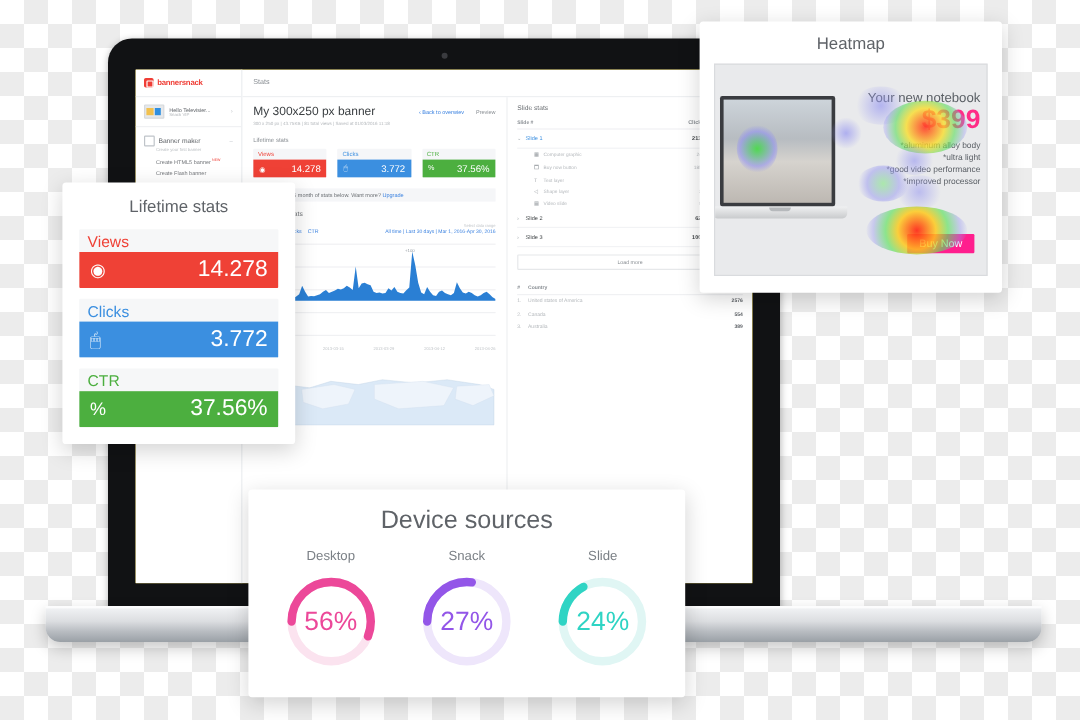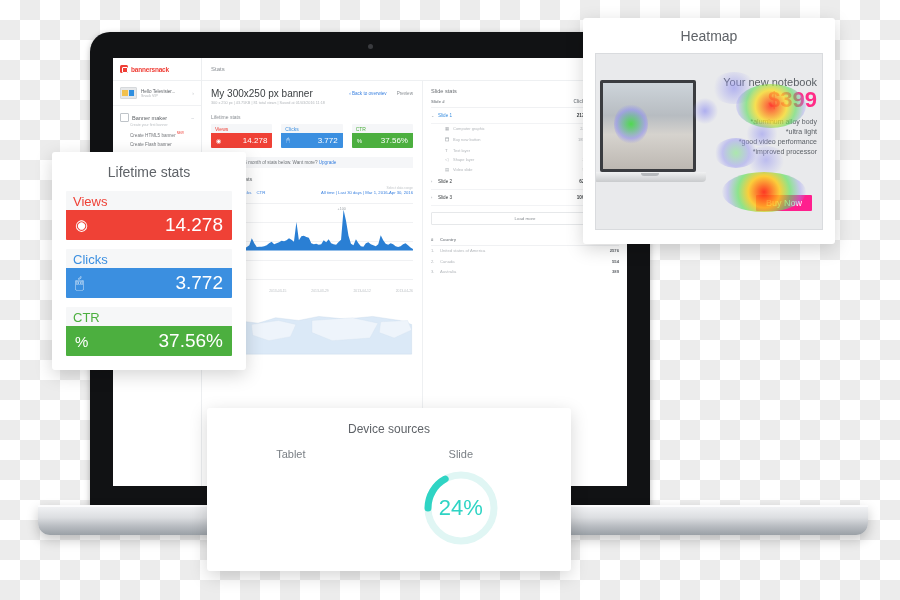--- a/index.html
+++ b/index.html
@@ -137,21 +137,21 @@
   .life-block:last-child{margin-bottom:0;}
   .life-h{font-size:13px;padding:3px 7px 1px;}
   .life-b{display:flex;align-items:center;justify-content:space-between;padding:4px 9px;color:#fff;}
   .life-ic{font-size:15px;}
   .life-v{font-size:19px;}
   .l-views .life-h{color:#ef4136;} .l-views .life-b{background:#ef4136;}
   .l-clicks .life-h{color:#3b8fe0;} .l-clicks .life-b{background:#3b8fe0;}
   .l-ctr .life-h{color:#4caf3f;} .l-ctr .life-b{background:#4caf3f;}
 
   .card-dev{left:207px;top:408px;width:340px;padding:14px 12px 22px;}
-  .dev-title{text-align:center;font-size:12px;color:#5f6368;margin-bottom:12px;}
+  .dev-title{text-align:center;font-size:21px;color:#5f6368;margin-bottom:12px;}
   .dev-row{display:flex;justify-content:space-around;}
   .dev-col{text-align:center;}
   .dev-lbl{font-size:11px;color:#7b8086;margin-bottom:7px;}
   .donut{position:relative;width:82px;height:82px;}
   .donut svg{transform:rotate(-90deg);}
   .donut-v{position:absolute;inset:0;display:flex;align-items:center;justify-content:center;font-size:22px;}
 
   .card-heat{left:583px;top:18px;width:228px;padding:10px 12px 14px;}
   .heat-title{text-align:center;font-size:14px;color:#5f6368;margin-bottom:9px;}
   .heat-canvas{position:relative;height:175px;background:#e9eaec;border:1px solid #d9dbde;overflow:hidden;}
@@ -421,21 +421,38 @@
         <span class="life-ic">%</span>
         <span class="life-v">37.56%</span>
       </div>
     </div>
   </div>
 
   <div class="card card-dev">
     <div class="dev-title">Device sources</div>
     <div class="dev-row">
       <div class="dev-col">
-        <div class="dev-lbl">Tablet</div>
+        <div class="dev-lbl">Desktop</div>
+        <div class="donut">
+          <svg width="82" height="82" viewBox="0 0 82 82">
+            <circle cx="41" cy="41" r="33" fill="none" stroke-width="7" stroke="#fbe3ef"></circle>
+            <circle cx="41" cy="41" r="33" fill="none" stroke-width="7" stroke-linecap="round" stroke="#ec4899" stroke-dasharray="116.11326447667876 207.34511513692635" transform="rotate(-90 41 41)"></circle>
+          </svg>
+          <div class="donut-v" style="color: rgb(236, 72, 153);">56%</div>
+        </div>
+      </div>
+      <div class="dev-col">
+        <div class="dev-lbl">Snack</div>
+        <div class="donut">
+          <svg width="82" height="82" viewBox="0 0 82 82">
+            <circle cx="41" cy="41" r="33" fill="none" stroke-width="7" stroke="#eee6fb"></circle>
+            <circle cx="41" cy="41" r="33" fill="none" stroke-width="7" stroke-linecap="round" stroke="#9356e8" stroke-dasharray="55.98318108697012 207.34511513692635" transform="rotate(-90 41 41)"></circle>
+          </svg>
+          <div class="donut-v" style="color: rgb(147, 86, 232);">27%</div>
+        </div>
       </div>
       <div class="dev-col">
         <div class="dev-lbl">Slide</div>
         <div class="donut">
           <svg width="82" height="82" viewBox="0 0 82 82">
             <circle cx="41" cy="41" r="33" fill="none" stroke-width="7" stroke="#e0f6f4"></circle>
             <circle cx="41" cy="41" r="33" fill="none" stroke-width="7" stroke-linecap="round" stroke="#2fd4c4" stroke-dasharray="35.24866957327748 207.34511513692635" transform="rotate(-90 41 41)"></circle>
           </svg>
           <div class="donut-v" style="color: rgb(47, 212, 196);">24%</div>
         </div>

